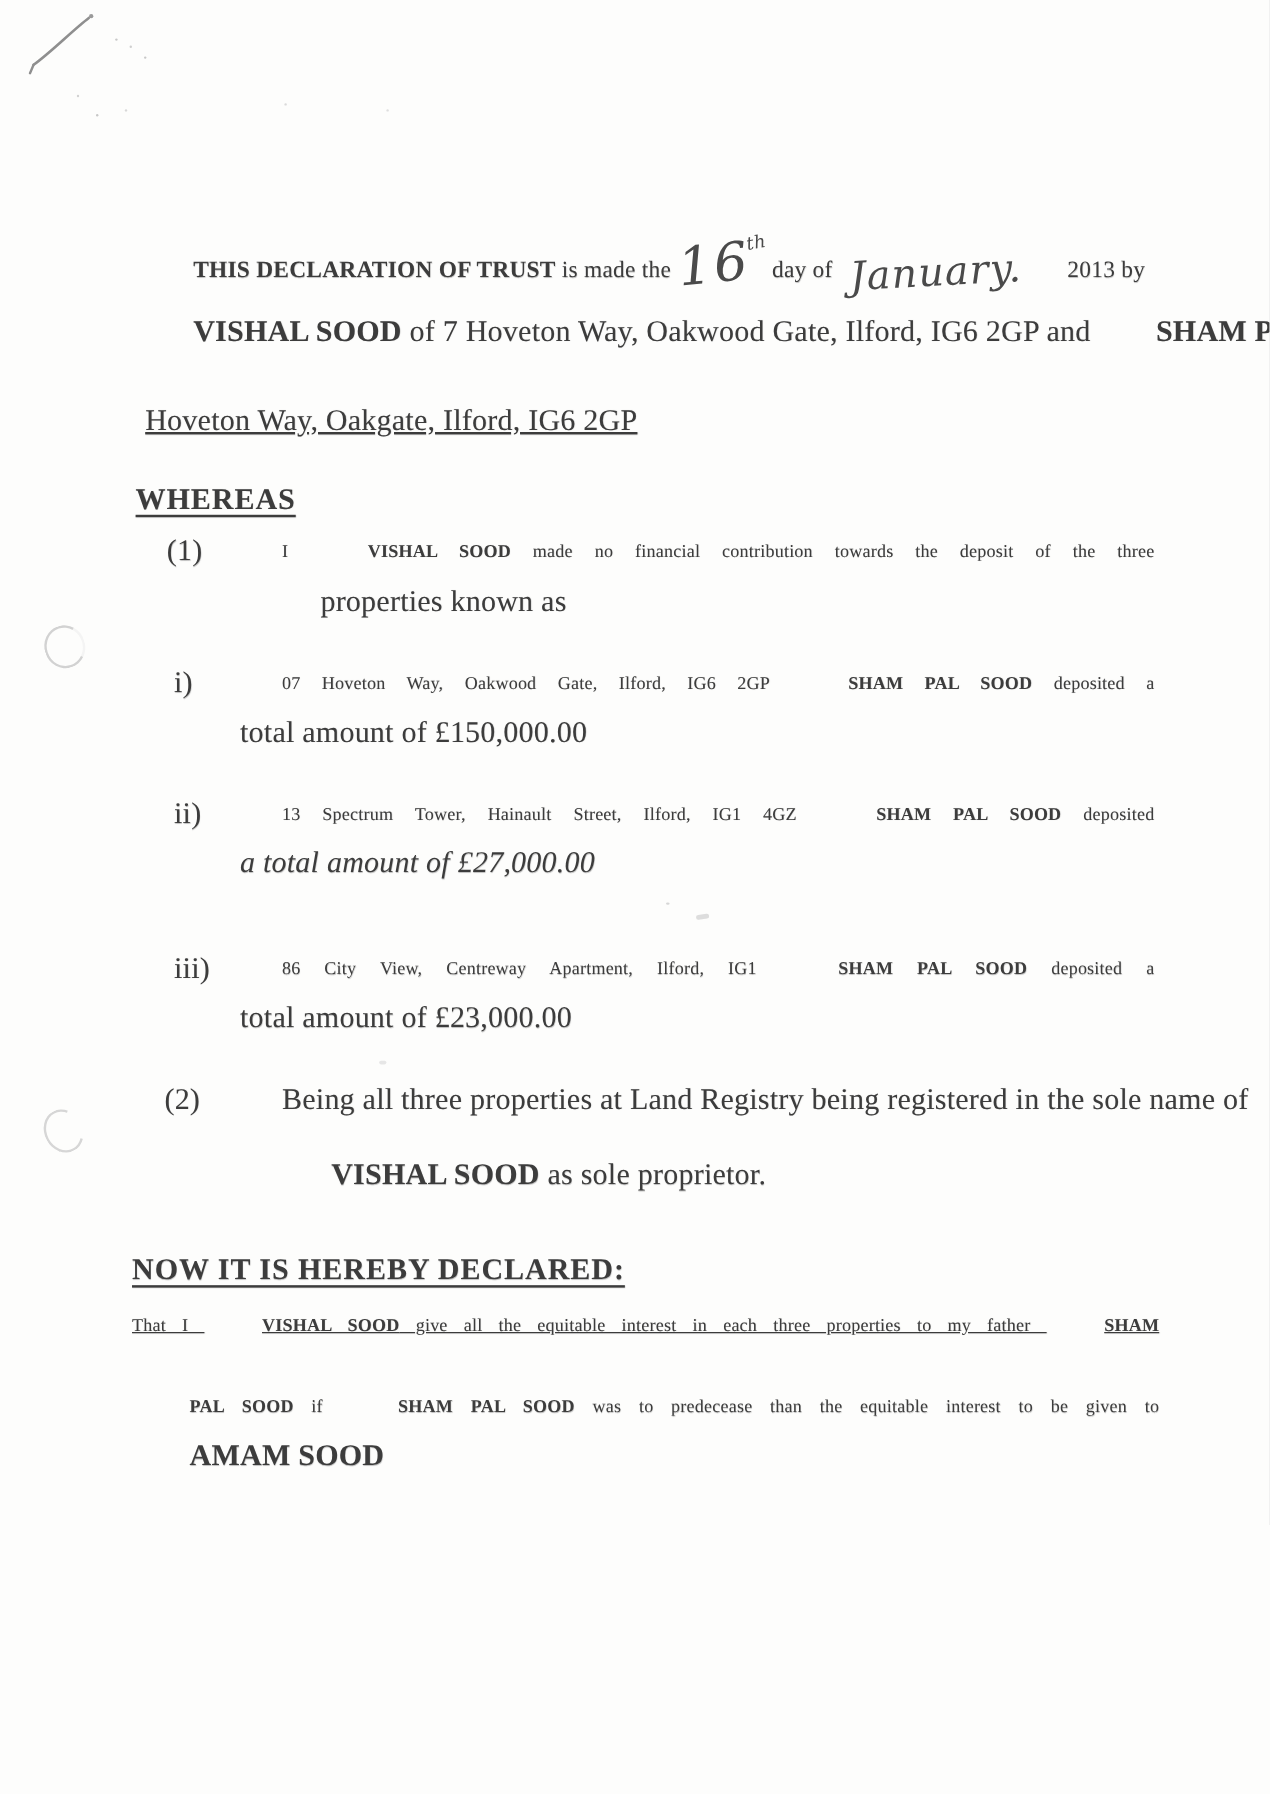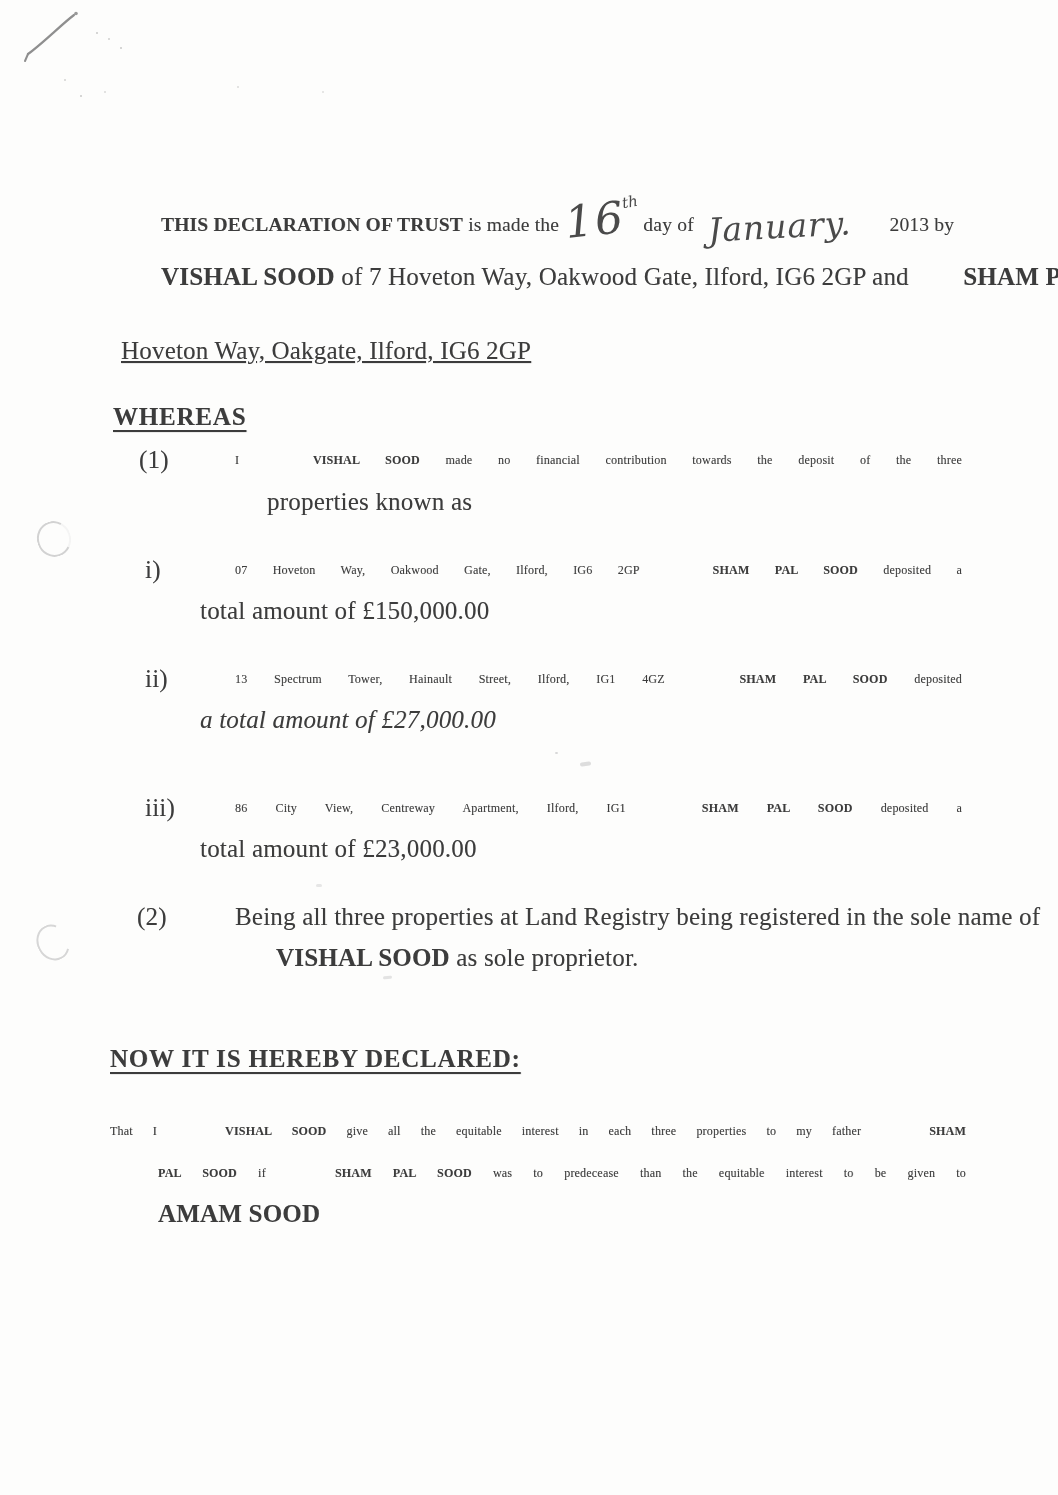--- a/index.html
+++ b/index.html
@@ -8,21 +8,21 @@
     width:1058px; height:1495px;
     margin:0 auto;
     background:#fdfdfc;
     font-family:"Liberation Serif", serif;
     color:#3c3c3c;
     overflow:hidden;
     text-shadow:0.3px 0.3px 0.6px rgba(80,80,80,0.35);
   }
   .t { position:absolute; font-size:25px; letter-spacing:0.2px; line-height:26px; white-space:nowrap; }
   .wrapline { white-space:normal; }
-  .jl { text-align:justify; text-align-last:justify; font-size:12px; }
+  .jl { text-align:justify; text-align-last:justify; font-size:15px; }
   .b { font-weight:bold;margin-left:48px; }
   .uh {
     font-weight:bold;
     text-decoration:underline;
     text-underline-offset:5px;
     text-decoration-thickness:1.5px;
     letter-spacing:0.8px;
   }
   
   .hw { font-family:"DejaVu Serif", serif; font-style:italic; font-weight:400; color:#4a4a4a; text-shadow:none; }
@@ -88,21 +88,21 @@
   <div class="t" style="left:145px;top:666px;">ii)</div>
   <div class="t wrapline jl" style="left:235px;top:666px;width:727px;"><span>13 Spectrum Tower, Hainault Street, Ilford, IG1 4GZ </span><span class="b">SHAM PAL SOOD</span><span> deposited</span></div>
   <div class="t" style="left:200px;top:707px;font-style:italic;"><span>a total amount of £27,000.00</span></div>
 
   <div class="t" style="left:145px;top:795px;">iii)</div>
   <div class="t wrapline jl" style="left:235px;top:795px;width:727px;"><span>86 City View, Centreway Apartment, Ilford, IG1 </span><span class="b">SHAM PAL SOOD</span><span> deposited a</span></div>
   <div class="t" style="left:200px;top:836px;"><span>total amount of £23,000.00</span></div>
 
   <div class="t" style="left:137px;top:904px;">(2)</div>
   <div class="t" style="left:235px;top:904px;"><span>Being all three properties at Land Registry being registered in the sole name of</span></div>
-  <div class="t" style="left:228px;top:945px;text-align:right;"><span class="b">VISHAL SOOD</span><span> as sole proprietor.</span></div>
+  <div class="t" style="left:228px;top:967px;text-align:right;"><span class="b">VISHAL SOOD</span><span> as sole proprietor.</span></div>
 
   <div class="t uh" style="left:110px;top:1046px;">NOW IT IS HEREBY DECLARED:</div>
 
-  <div class="t wrapline jl" style="left:110px;top:1118px;width:856px;"><span>That I </span><span class="b">VISHAL SOOD</span><span> give all the equitable interest in each three properties to my father </span><span class="b">SHAM</span></div>
+  <div class="t wrapline jl" style="left:110px;top:1092px;width:856px;text-decoration:underline;"><span>That I </span><span class="b">VISHAL SOOD</span><span> give all the equitable interest in each three properties to my father </span><span class="b">SHAM</span></div>
   <div class="t wrapline jl" style="left:110px;top:1160px;width:856px;"><span class="b">PAL SOOD</span><span> if </span><span class="b">SHAM PAL SOOD</span><span> was to predecease than the equitable interest to be given to</span></div>
   <div class="t" style="left:110px;top:1201px;"><span class="b">AMAM SOOD</span></div>
 
 </div>
 
 </body></html>

